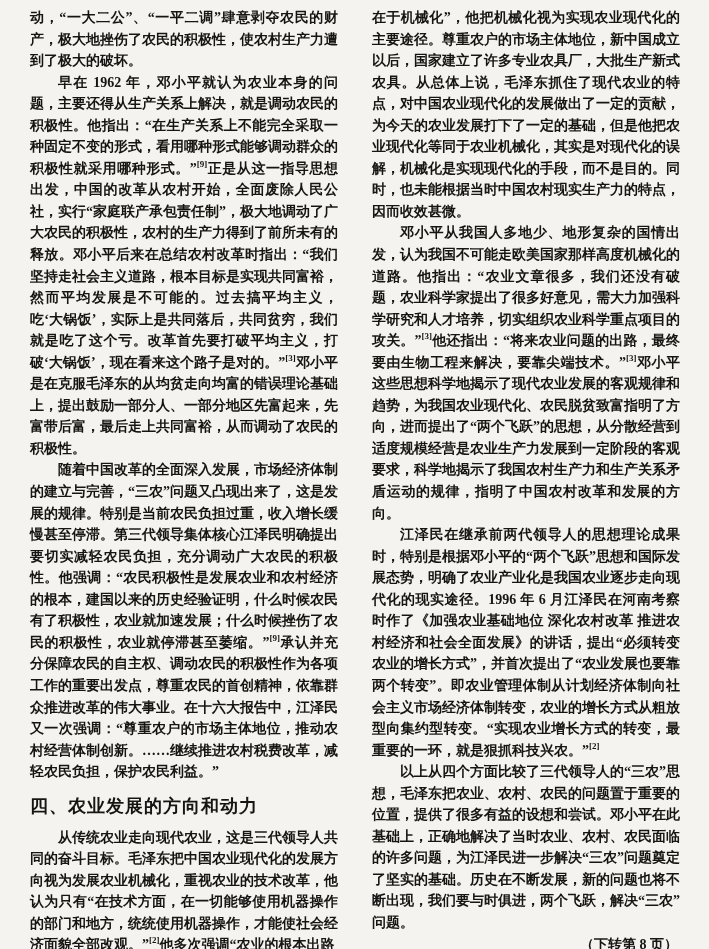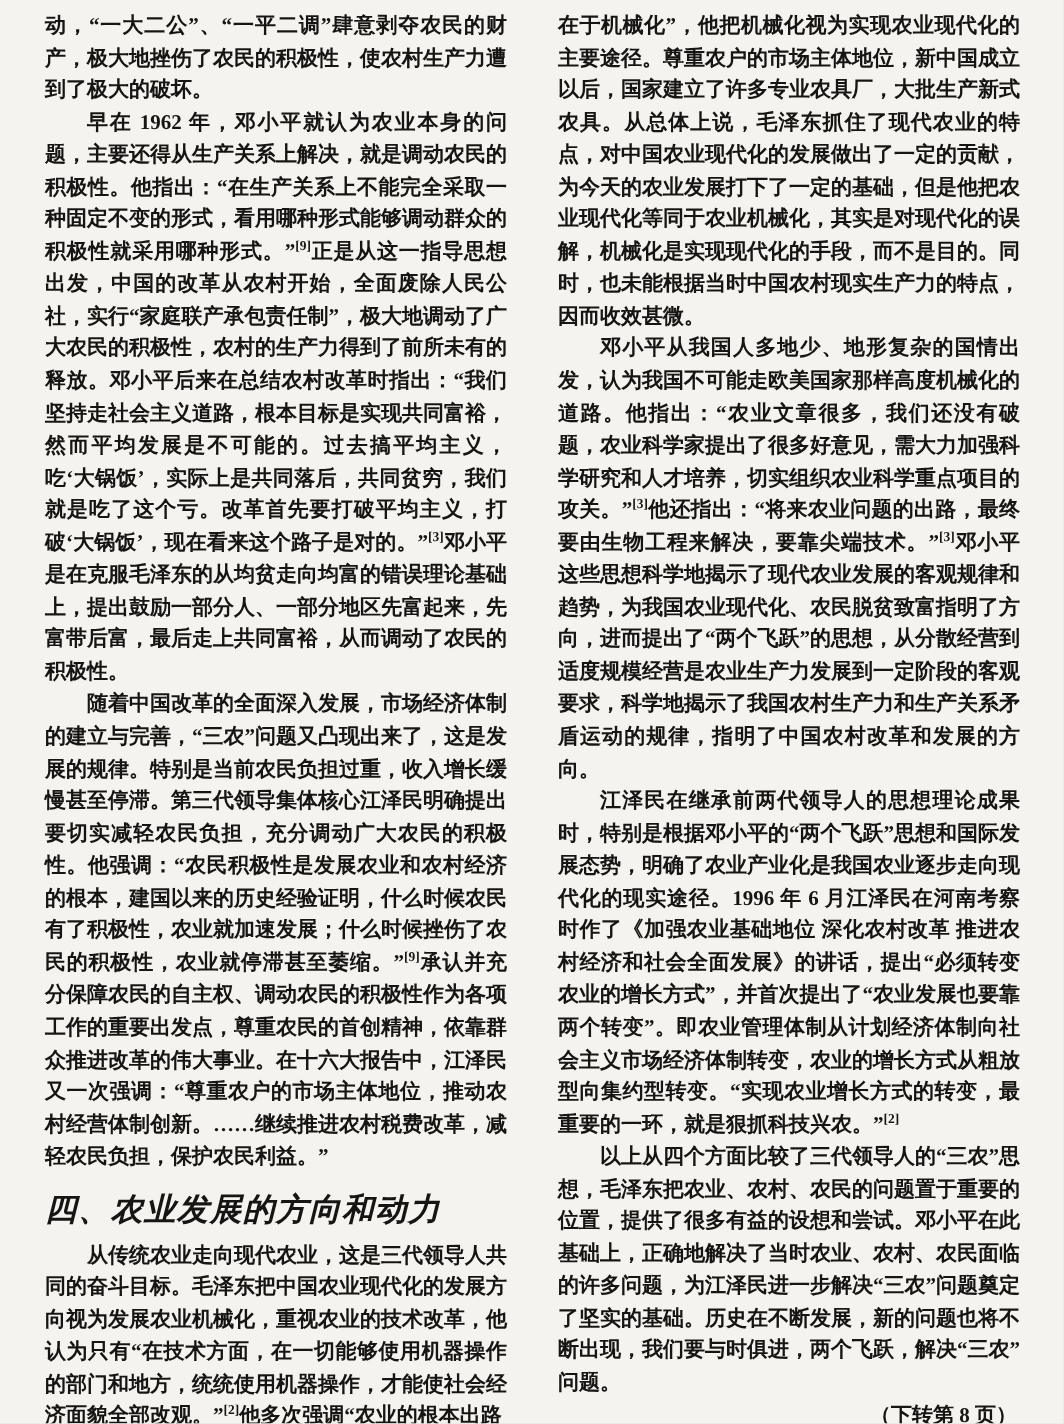--- a/index.html
+++ b/index.html
@@ -32,25 +32,24 @@
     font-weight: 600;
     text-align: justify;
     text-justify: inter-ideograph;
     word-break: break-all;
   }
   .col p.indent {
     text-indent: 2em;
   }
   .col h2 {
     margin: 11px 0 9px 0;
-    font-size: 21px;
+    font-size: 18px;
     line-height: 24px;
     font-weight: 700;
     letter-spacing: 1px;
-    font-style: italic;
   }
   sup {
     font-size: 9px;
     line-height: 0;
     vertical-align: super;
     font-weight: 600;
   }
   .footer {
     margin-top: 0;
     font-size: 14px;

